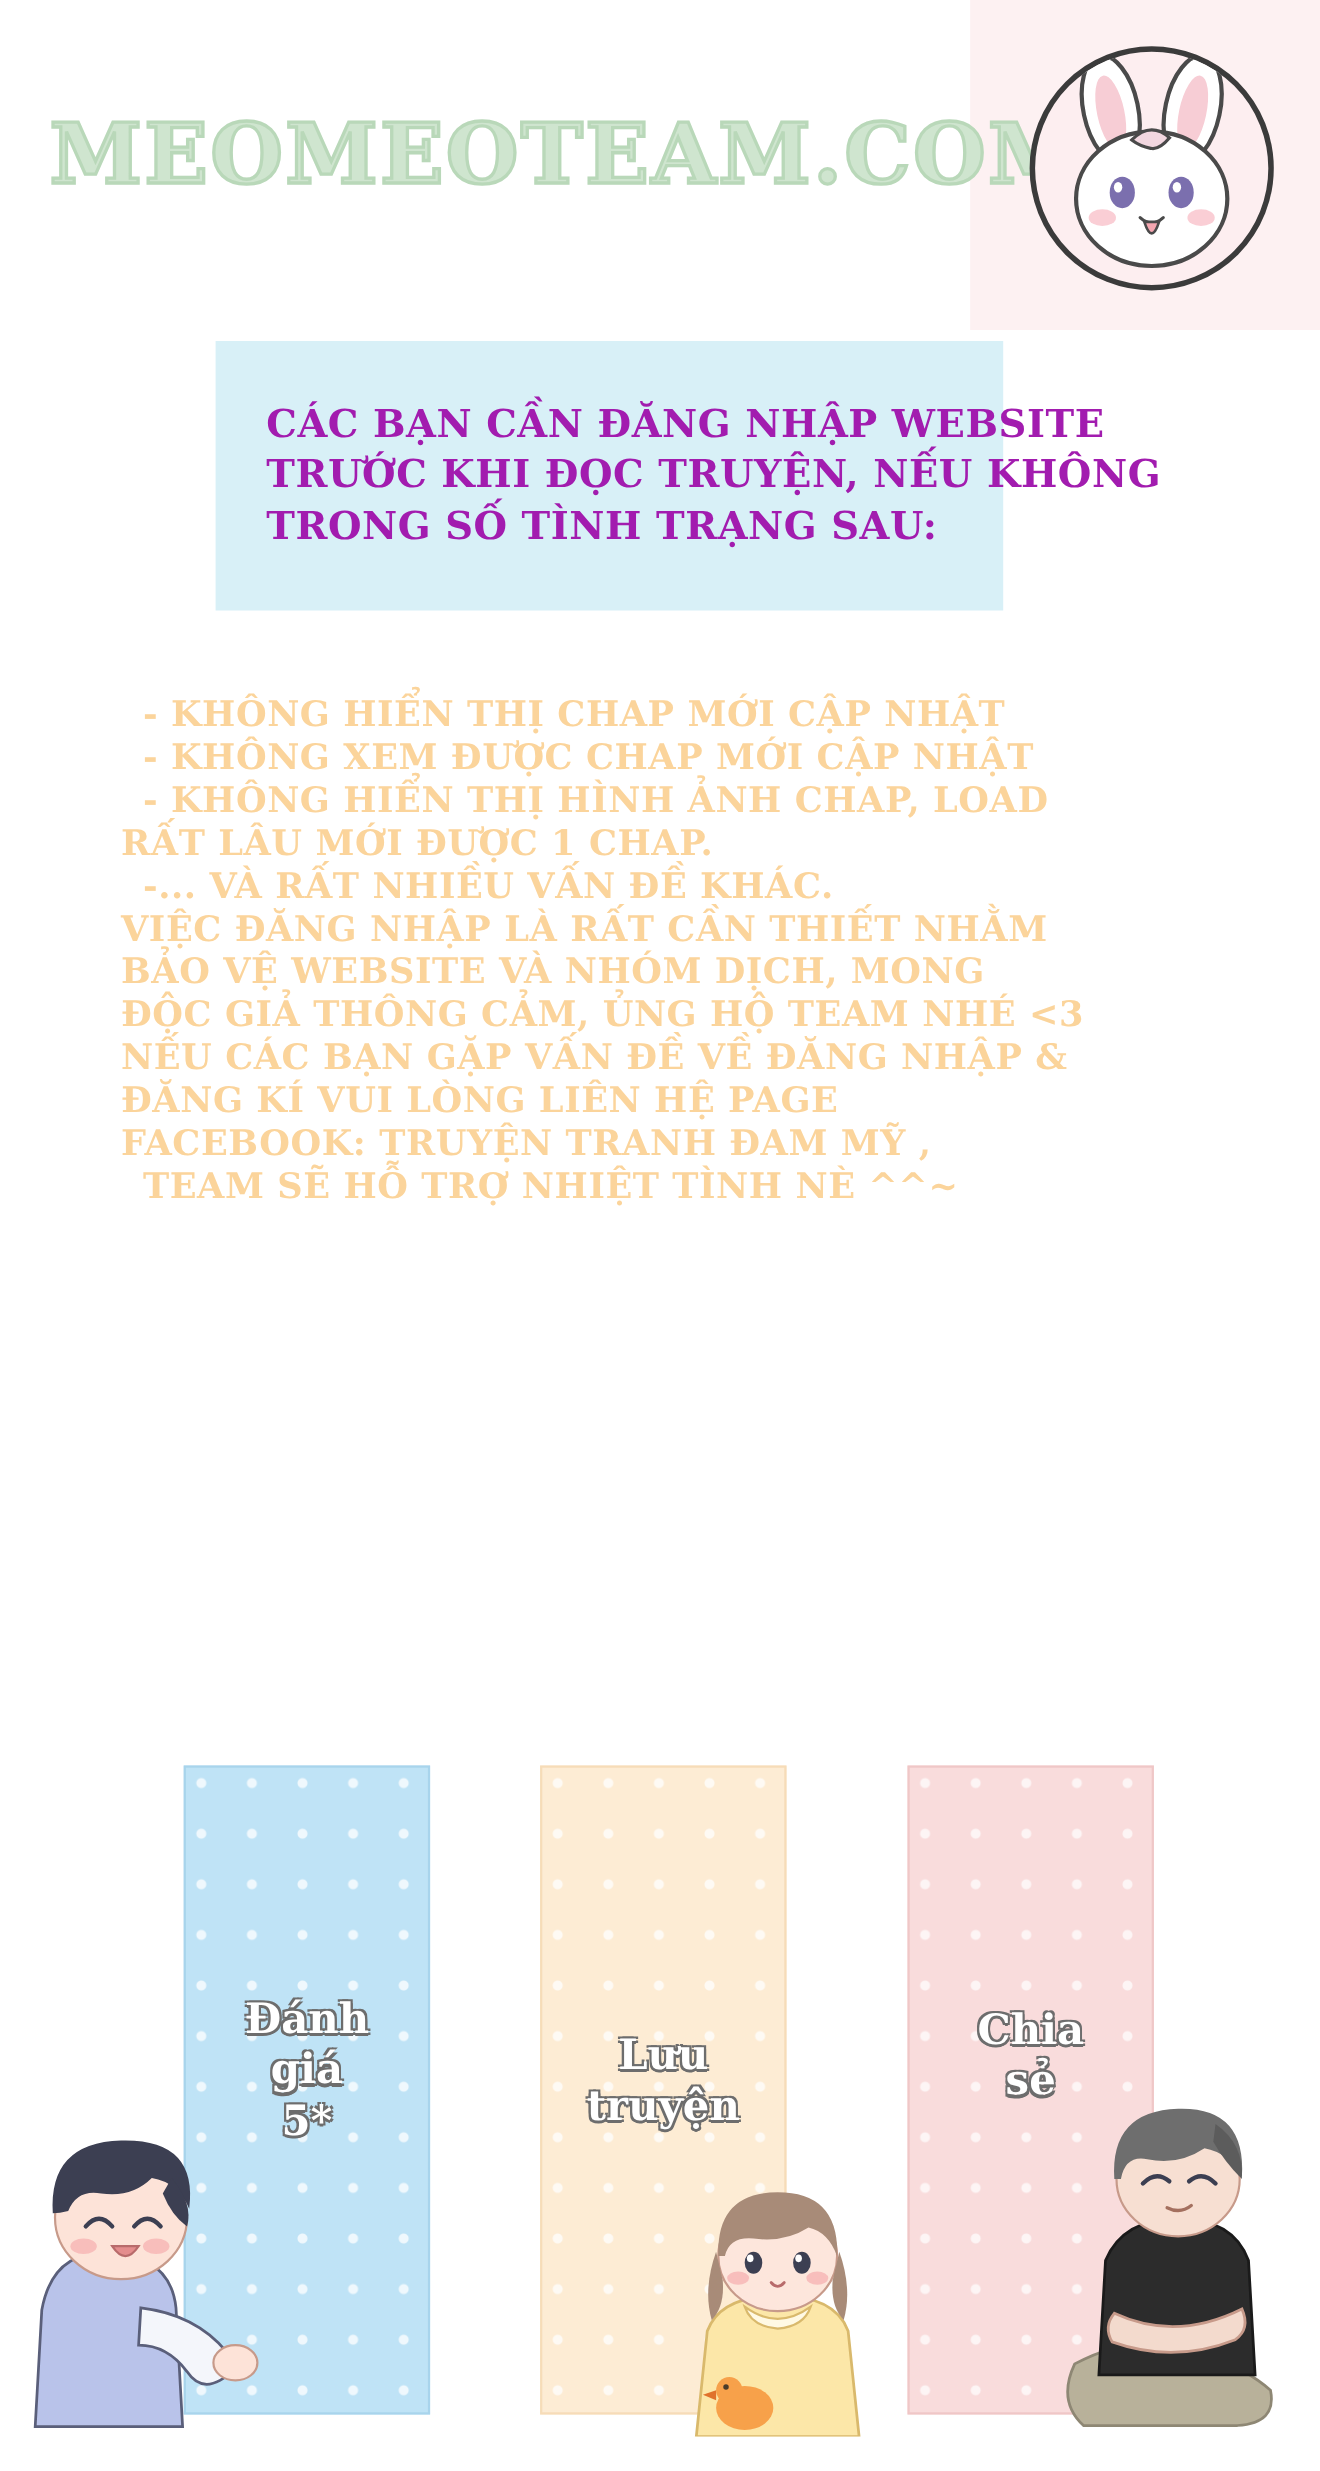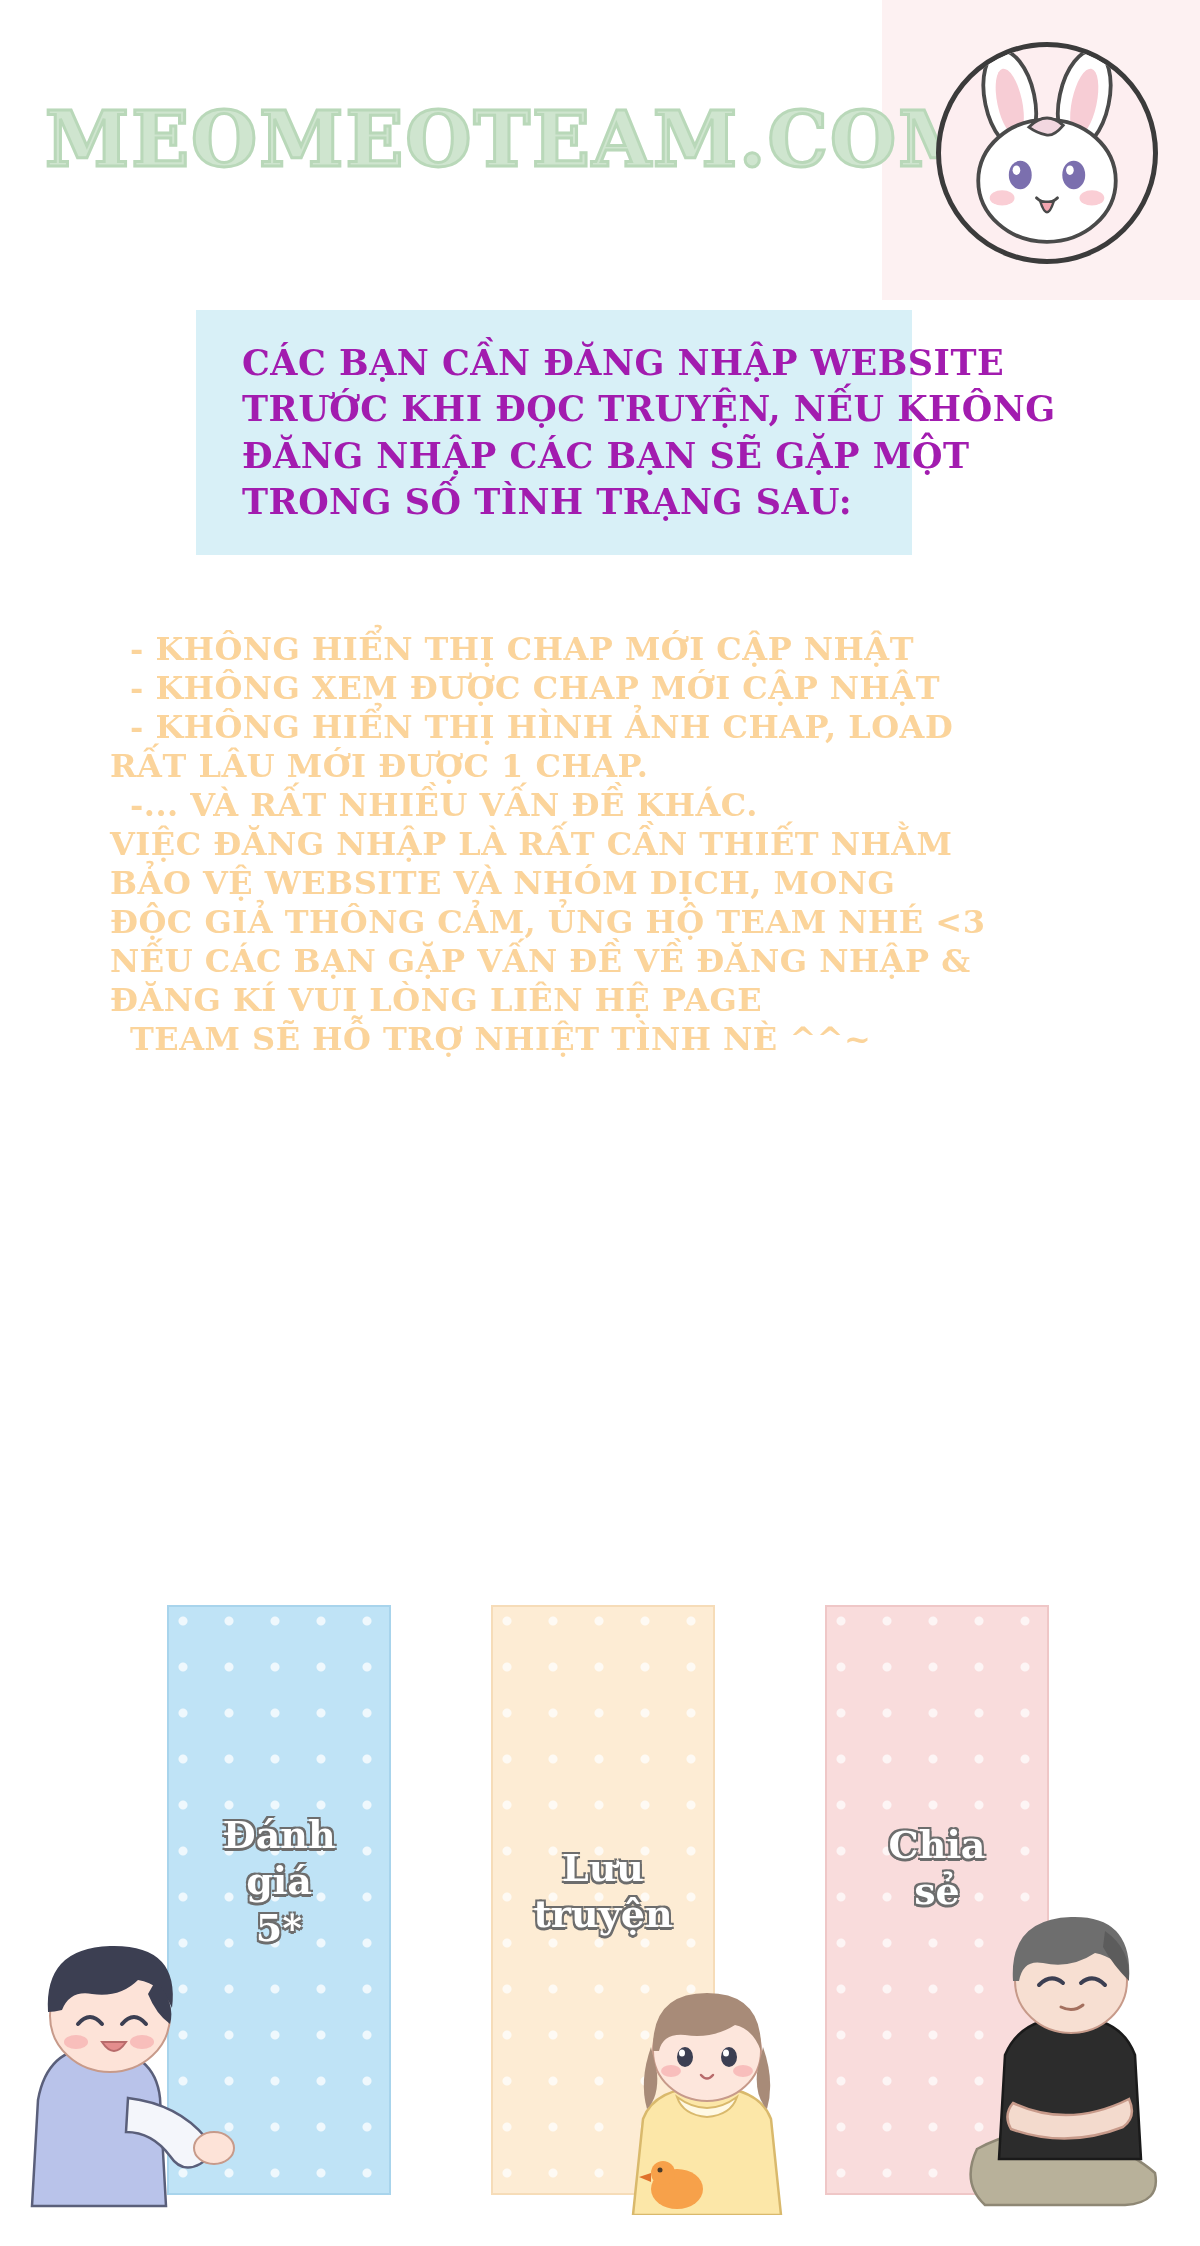--- a/index.html
+++ b/index.html
@@ -199,35 +199,35 @@
 
         <path d="M100 158 q11 10 22 0" fill="none" stroke="#4a4a4a" stroke-width="3" stroke-linecap="round"></path>
         <path d="M104 162 q7 22 14 0 z" fill="#f4a6b0" stroke="#4a4a4a" stroke-width="2.5"></path>
       </svg>
     </div>
   </div>
 
   <div class="notice-box">
     <div class="notice-line">CÁC BẠN CẦN ĐĂNG NHẬP WEBSITE</div>
     <div class="notice-line">TRƯỚC KHI ĐỌC TRUYỆN, NẾU KHÔNG</div>
-    <div class="notice-line">ĐĂNG NHẬP CÁC BẠN SẼ GẶP MỘT</div>
     <div class="notice-line">TRONG SỐ TÌNH TRẠNG SAU:</div>
   </div>
 
   <div class="body-text">
     <div class="body-line indent">- KHÔNG HIỂN THỊ CHAP MỚI CẬP NHẬT</div>
     <div class="body-line indent">- KHÔNG XEM ĐƯỢC CHAP MỚI CẬP NHẬT</div>
     <div class="body-line indent">- KHÔNG HIỂN THỊ HÌNH ẢNH CHAP, LOAD</div>
     <div class="body-line">RẤT LÂU MỚI ĐƯỢC 1 CHAP.</div>
     <div class="body-line indent">-... VÀ RẤT NHIỀU VẤN ĐỀ KHÁC.</div>
     <div class="body-line">VIỆC ĐĂNG NHẬP LÀ RẤT CẦN THIẾT NHẰM</div>
     <div class="body-line">BẢO VỆ WEBSITE VÀ NHÓM DỊCH, MONG</div>
     <div class="body-line">ĐỘC GIẢ THÔNG CẢM, ỦNG HỘ TEAM NHÉ &lt;3</div>
     <div class="body-line">NẾU CÁC BẠN GẶP VẤN ĐỀ VỀ ĐĂNG NHẬP &amp;</div>
     <div class="body-line">ĐĂNG KÍ VUI LÒNG LIÊN HỆ PAGE</div>
+    <div class="body-line">FACEBOOK: TRUYỆN TRANH ĐAM MỸ ,</div>
     <div class="body-line indent">TEAM SẼ HỖ TRỢ NHIỆT TÌNH NÈ ^^~</div>
   </div>
 
   <div class="cards">
 
     <div class="card card-1">
       <div class="card-label">
         <div>Đánh</div>
         <div>giá</div>
         <div>5*</div>

